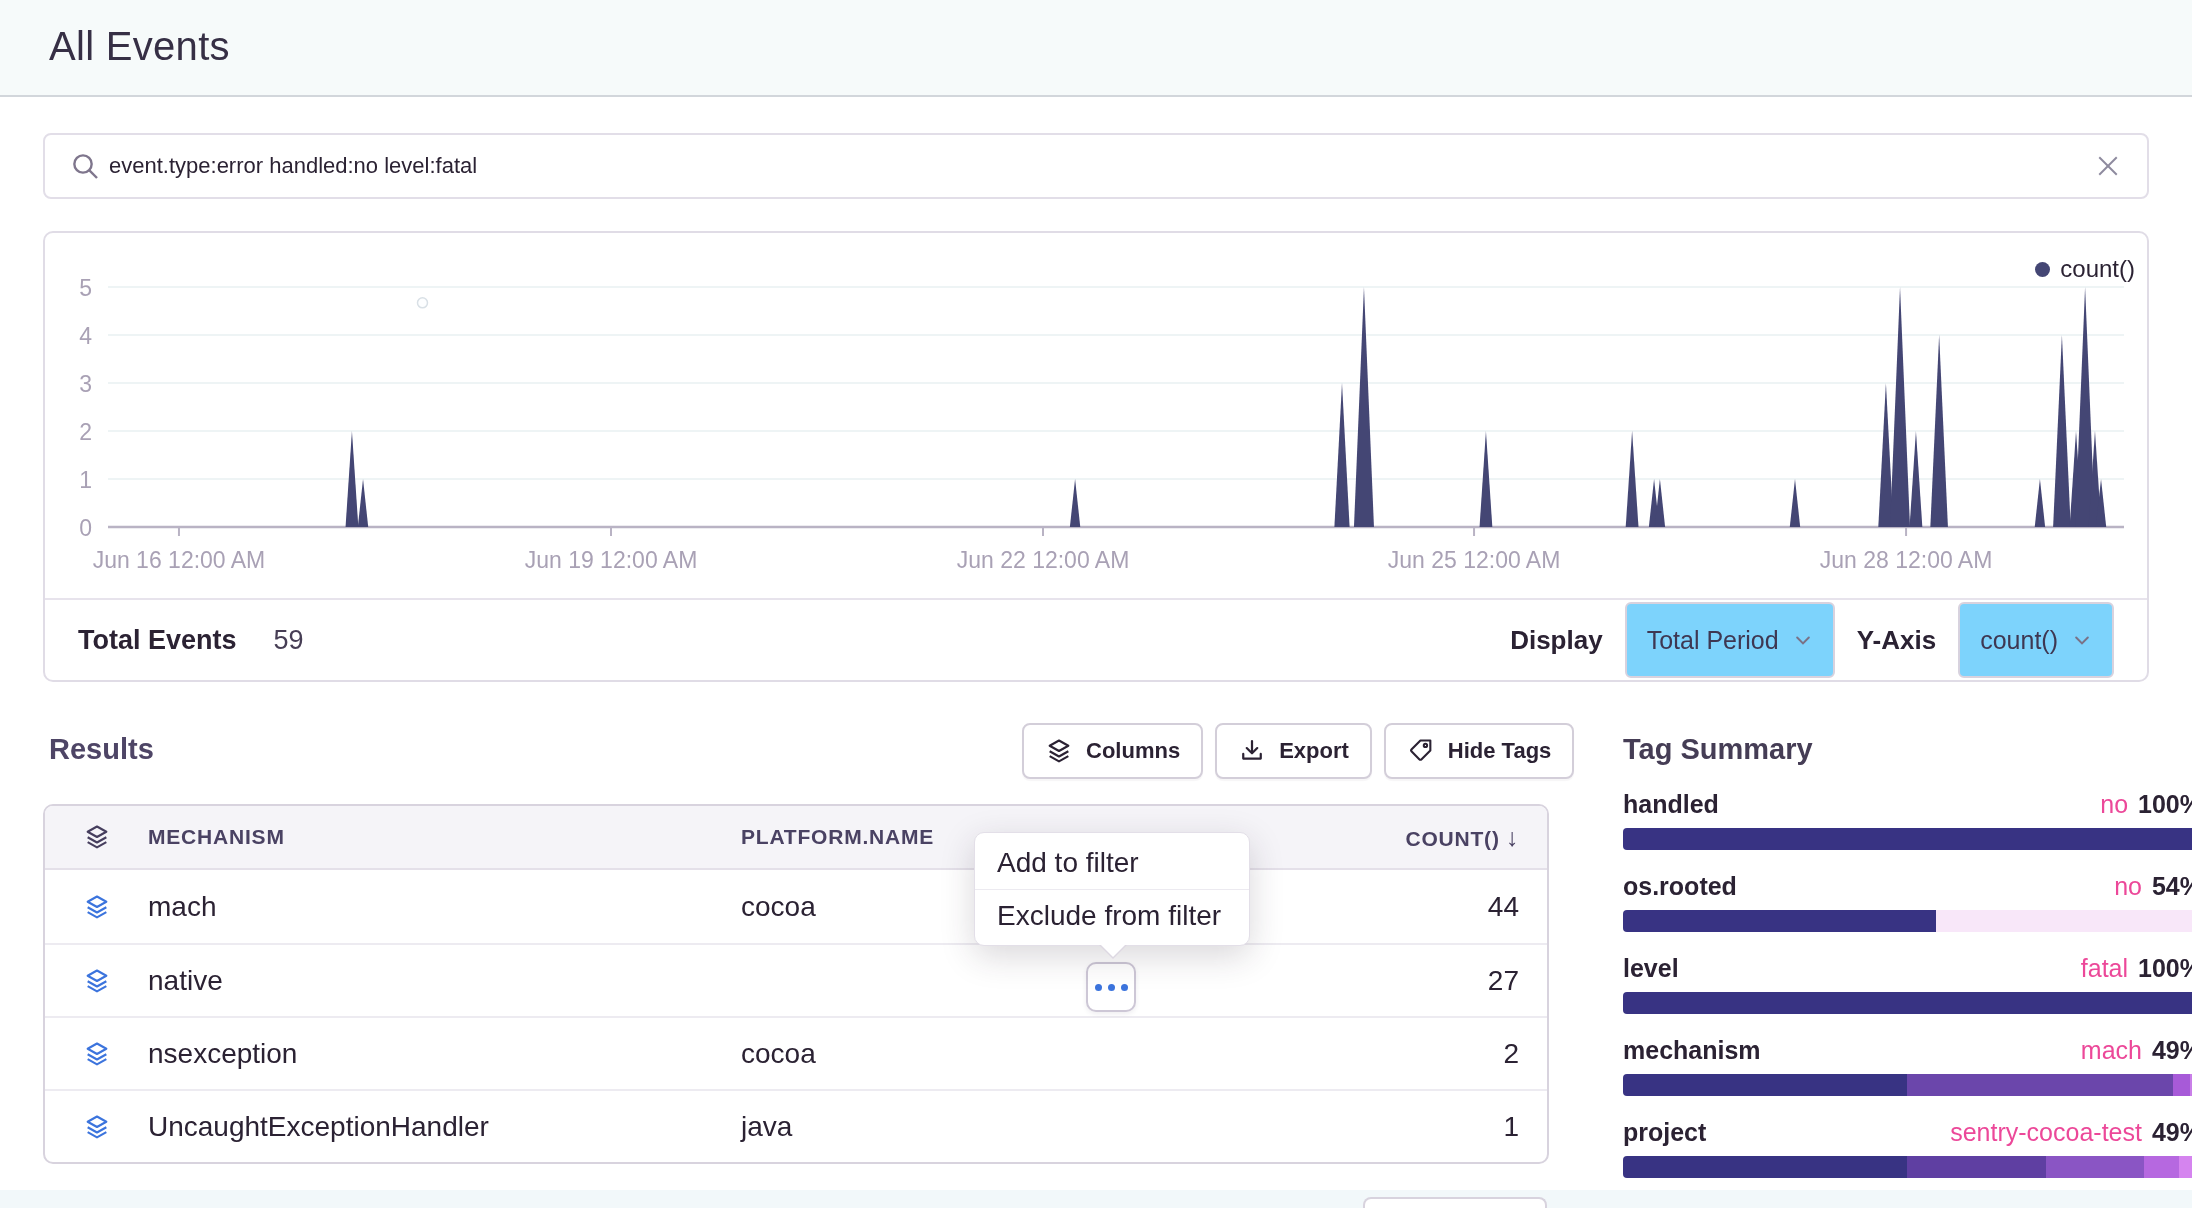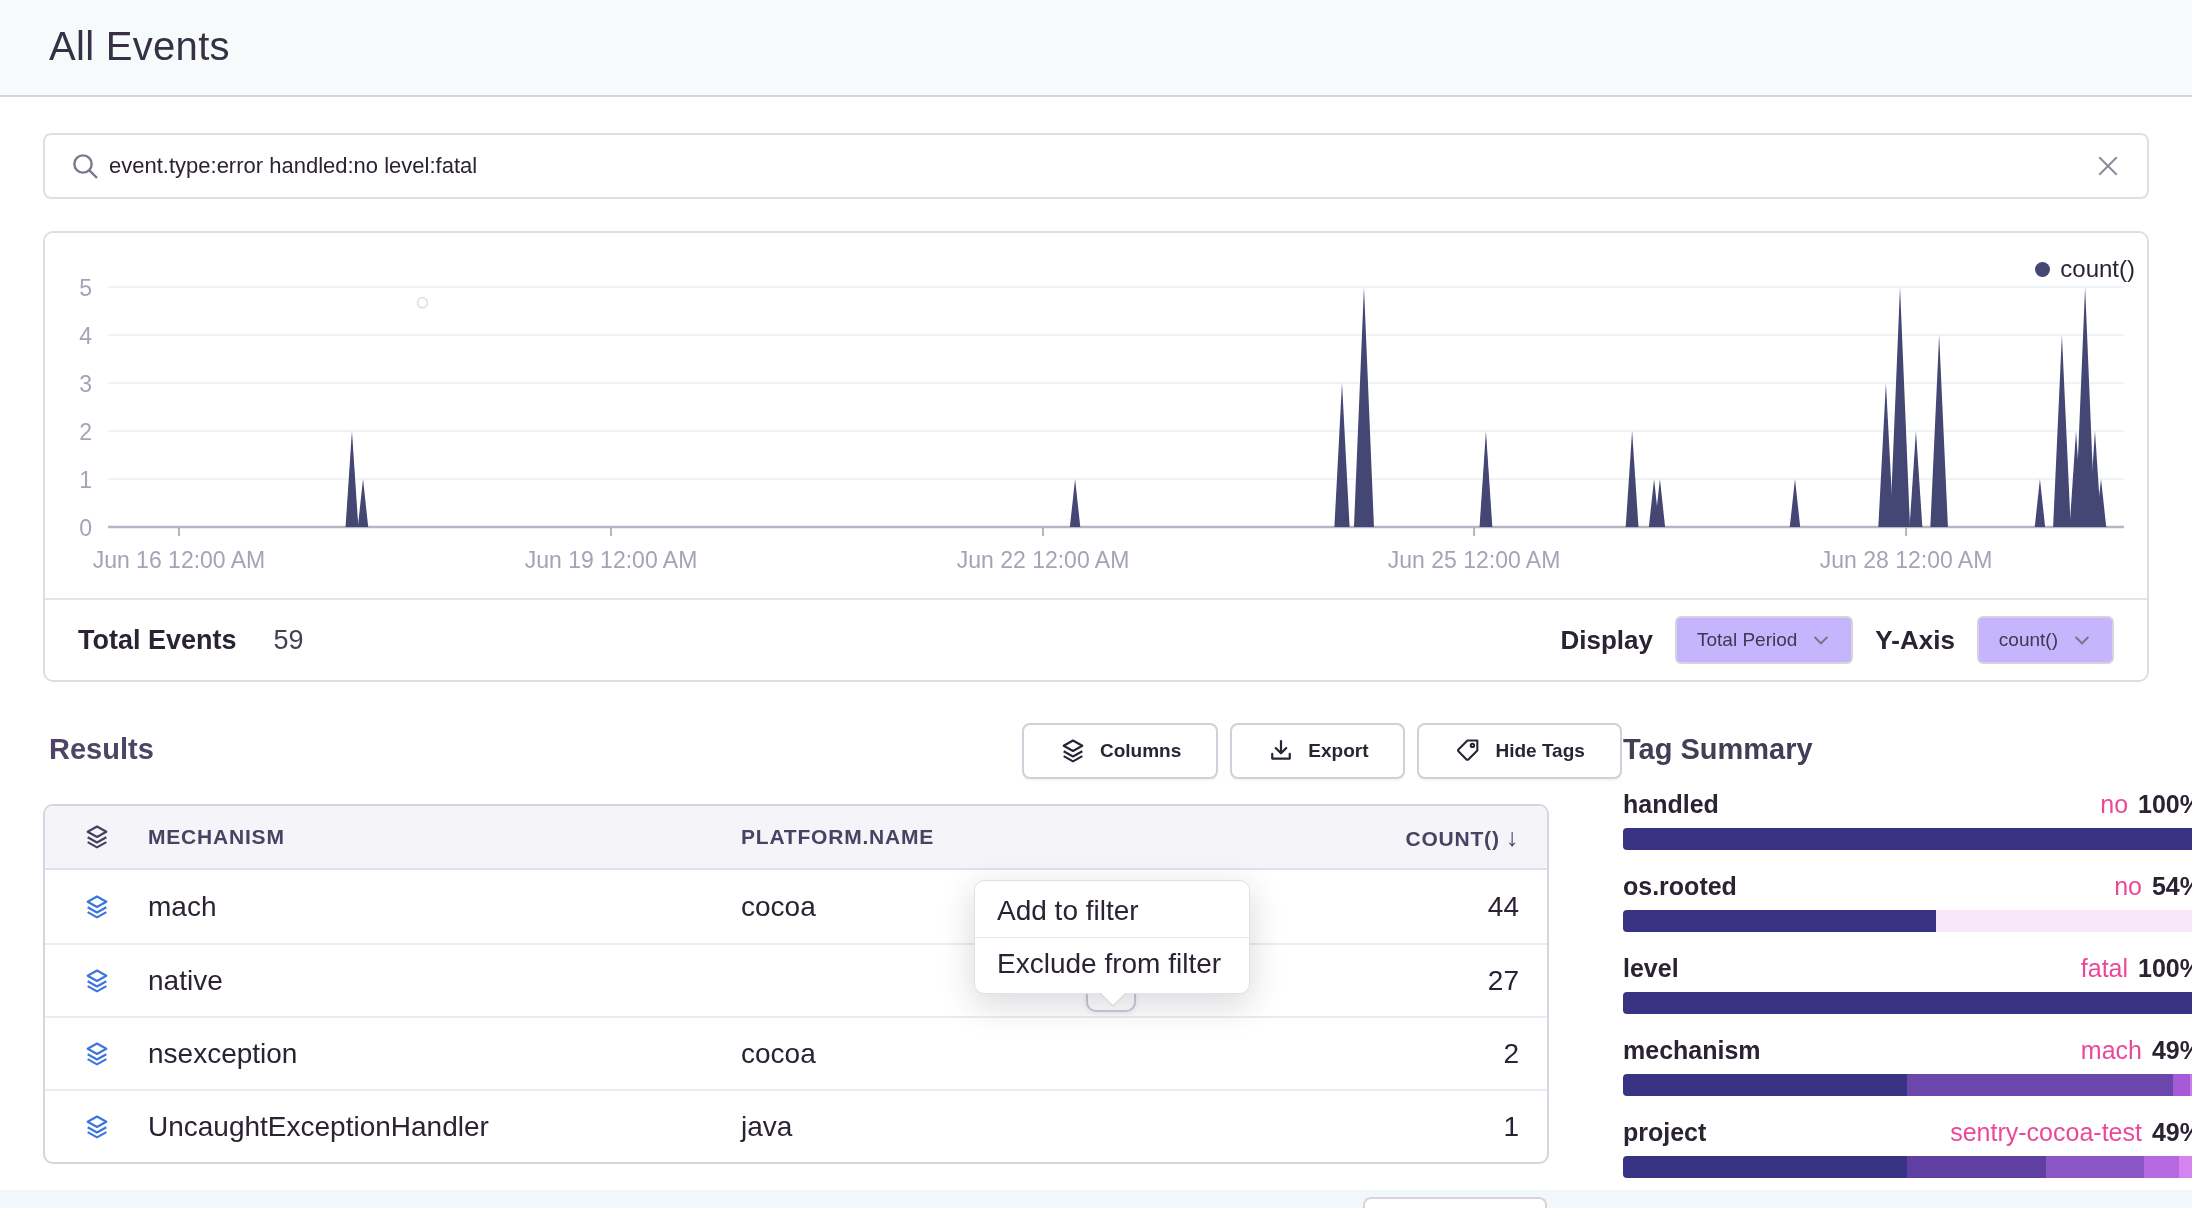--- a/index.html
+++ b/index.html
@@ -19,27 +19,27 @@
   
   .chart-card { position:absolute; left:43px; top:231px; width:2106px; height:451px; border:2px solid #e0dce6; border-radius:10px; background:#fff; }
   .legend { position:absolute; top:22px; right:12px; display:flex; align-items:center; gap:10px; }
   .legend-dot { width:15px; height:15px; border-radius:50%; background:#444674; }
   .legend-label { font-size:24px; color:#2b2233; }
   .chart-footer { position:absolute; left:0; right:0; bottom:0; height:82px; border-top:2px solid #e7e3ec; display:flex; align-items:center; padding:0 33px; border-radius:0 0 10px 10px;gap:19px; }
   .tot-label { font-size:27px; font-weight:700; color:#2b2233; }
   .tot-value { font-size:27px; color:#473e55; margin-left:18px; }
   .footer-right { margin-left:auto; display:flex; align-items:center; gap:22px; }
   .ctl-label { font-size:26px; font-weight:700; color:#2b2233; }
-  .drop-btn { height:48px; border:2px solid #d8d2de; border-radius:6px; background:#c4b5fd; display:flex; align-items:center; gap:14px; padding:0 20px; font-size:19px; color:#3e3752; cursor:pointer; font-family:inherit; }
+  .drop-btn { height:76px; border:2px solid #d8d2de; border-radius:6px; background:#7dd3fc; display:flex; align-items:center; gap:14px; padding:0 20px; font-size:25px; color:#3e3752; cursor:pointer; font-family:inherit; }
   .chev { color:#7a7287; display:flex; }
 
   
   .results-heading { position:absolute; left:49px; top:733px; font-size:29px; font-weight:700; color:#4e4566; }
   .toolbar { position:absolute; left:1022px; top:723px; height:56px; display:flex; gap:12px; }
-  .tool-btn { height:56px; border:2px solid #d3ced9; border-radius:8px; background:#fff; display:flex; align-items:center; gap:13px; padding:0 35px; font-size:19px; font-weight:700; color:#2b2233; font-family:inherit; cursor:pointer; box-shadow:0 2px 1px rgba(40,30,60,.04); }
+  .tool-btn { height:56px; border:2px solid #d3ced9; border-radius:8px; background:#fff; display:flex; align-items:center; gap:13px; padding:0 21px; font-size:22px; font-weight:700; color:#2b2233; font-family:inherit; cursor:pointer; box-shadow:0 2px 1px rgba(40,30,60,.04); }
   .tool-btn .ic { display:flex; color:#2b2233; }
 
   
   .results-table { position:absolute; left:43px; top:804px; width:1506px; border:2px solid #d8d3de; border-radius:10px; background:#fff; z-index:1; }
   .thead { height:64px; background:#f5f4f8; border-bottom:2px solid #e4e0e9; border-radius:8px 8px 0 0; display:flex; align-items:center; }
   .tcell-icon { width:103px; padding-left:38px; display:flex; align-items:center; color:#463e5e; }
   .trow .tcell-icon { color:#3c74dd; }
   .th { font-size:21px; font-weight:700; color:#4a4263; letter-spacing:.8px; cursor:pointer; }
   .th-mech { width:593px; }
   .th-plat { width:400px; }
@@ -47,21 +47,21 @@
   .sort-arrow { font-size:25px; font-weight:400; margin-left:6px; color:#4a4263; }
   .trow { height:73px; display:flex; align-items:center; border-top:2px solid #edebf1; font-size:28px; color:#2b2233; }
   .trow:first-child { border-top:none; }
   .td-mech { width:593px; }
   .td-plat { width:400px; }
   .td-count { flex:1; text-align:right; padding-right:28px; }
 
   
   .dots-btn { position:absolute; left:1086px; top:962px; width:50px; height:50px; background:#fff; border:2px solid #cdc7d6; border-radius:10px; display:flex; align-items:center; justify-content:center; gap:6px; z-index:2; cursor:pointer; box-shadow:0 2px 5px rgba(40,30,60,.08); }
   .dots-btn i { width:7px; height:7px; border-radius:50%; background:#3c74dd; }
-  .ctx-menu { position:absolute; left:974px; top:880px; width:276px; background:#fff; border:1px solid #e3dfe8; border-radius:10px; box-shadow:0 10px 34px rgba(43,34,51,.18); z-index:3; padding:4px 0; }
+  .ctx-menu { position:absolute; left:974px; top:832px; width:276px; background:#fff; border:1px solid #e3dfe8; border-radius:10px; box-shadow:0 10px 34px rgba(43,34,51,.18); z-index:3; padding:4px 0; }
   .ctx-item { height:52px; display:flex; align-items:center; padding-left:22px; font-size:28px; color:#2b2233; cursor:pointer; }
   .ctx-item + .ctx-item { border-top:1px solid #eceaf0; }
   .ctx-ptr-b { position:absolute; left:124px; bottom:-14px; width:0; height:0; border-left:14px solid transparent; border-right:14px solid transparent; border-top:14px solid #ddd8e2; }
   .ctx-ptr { position:absolute; left:126px; bottom:-12px; width:0; height:0; border-left:12px solid transparent; border-right:12px solid transparent; border-top:12px solid #fff; }
 
   
   .tag-panel { position:absolute; left:1623px; top:723px; width:579px; }
   .tag-heading { font-size:29px; font-weight:700; color:#453d55; margin:10px 0 24px; }
   .tag-row { margin-top:22px; }
   .tag-labels { display:flex; align-items:baseline; font-size:25px; }

